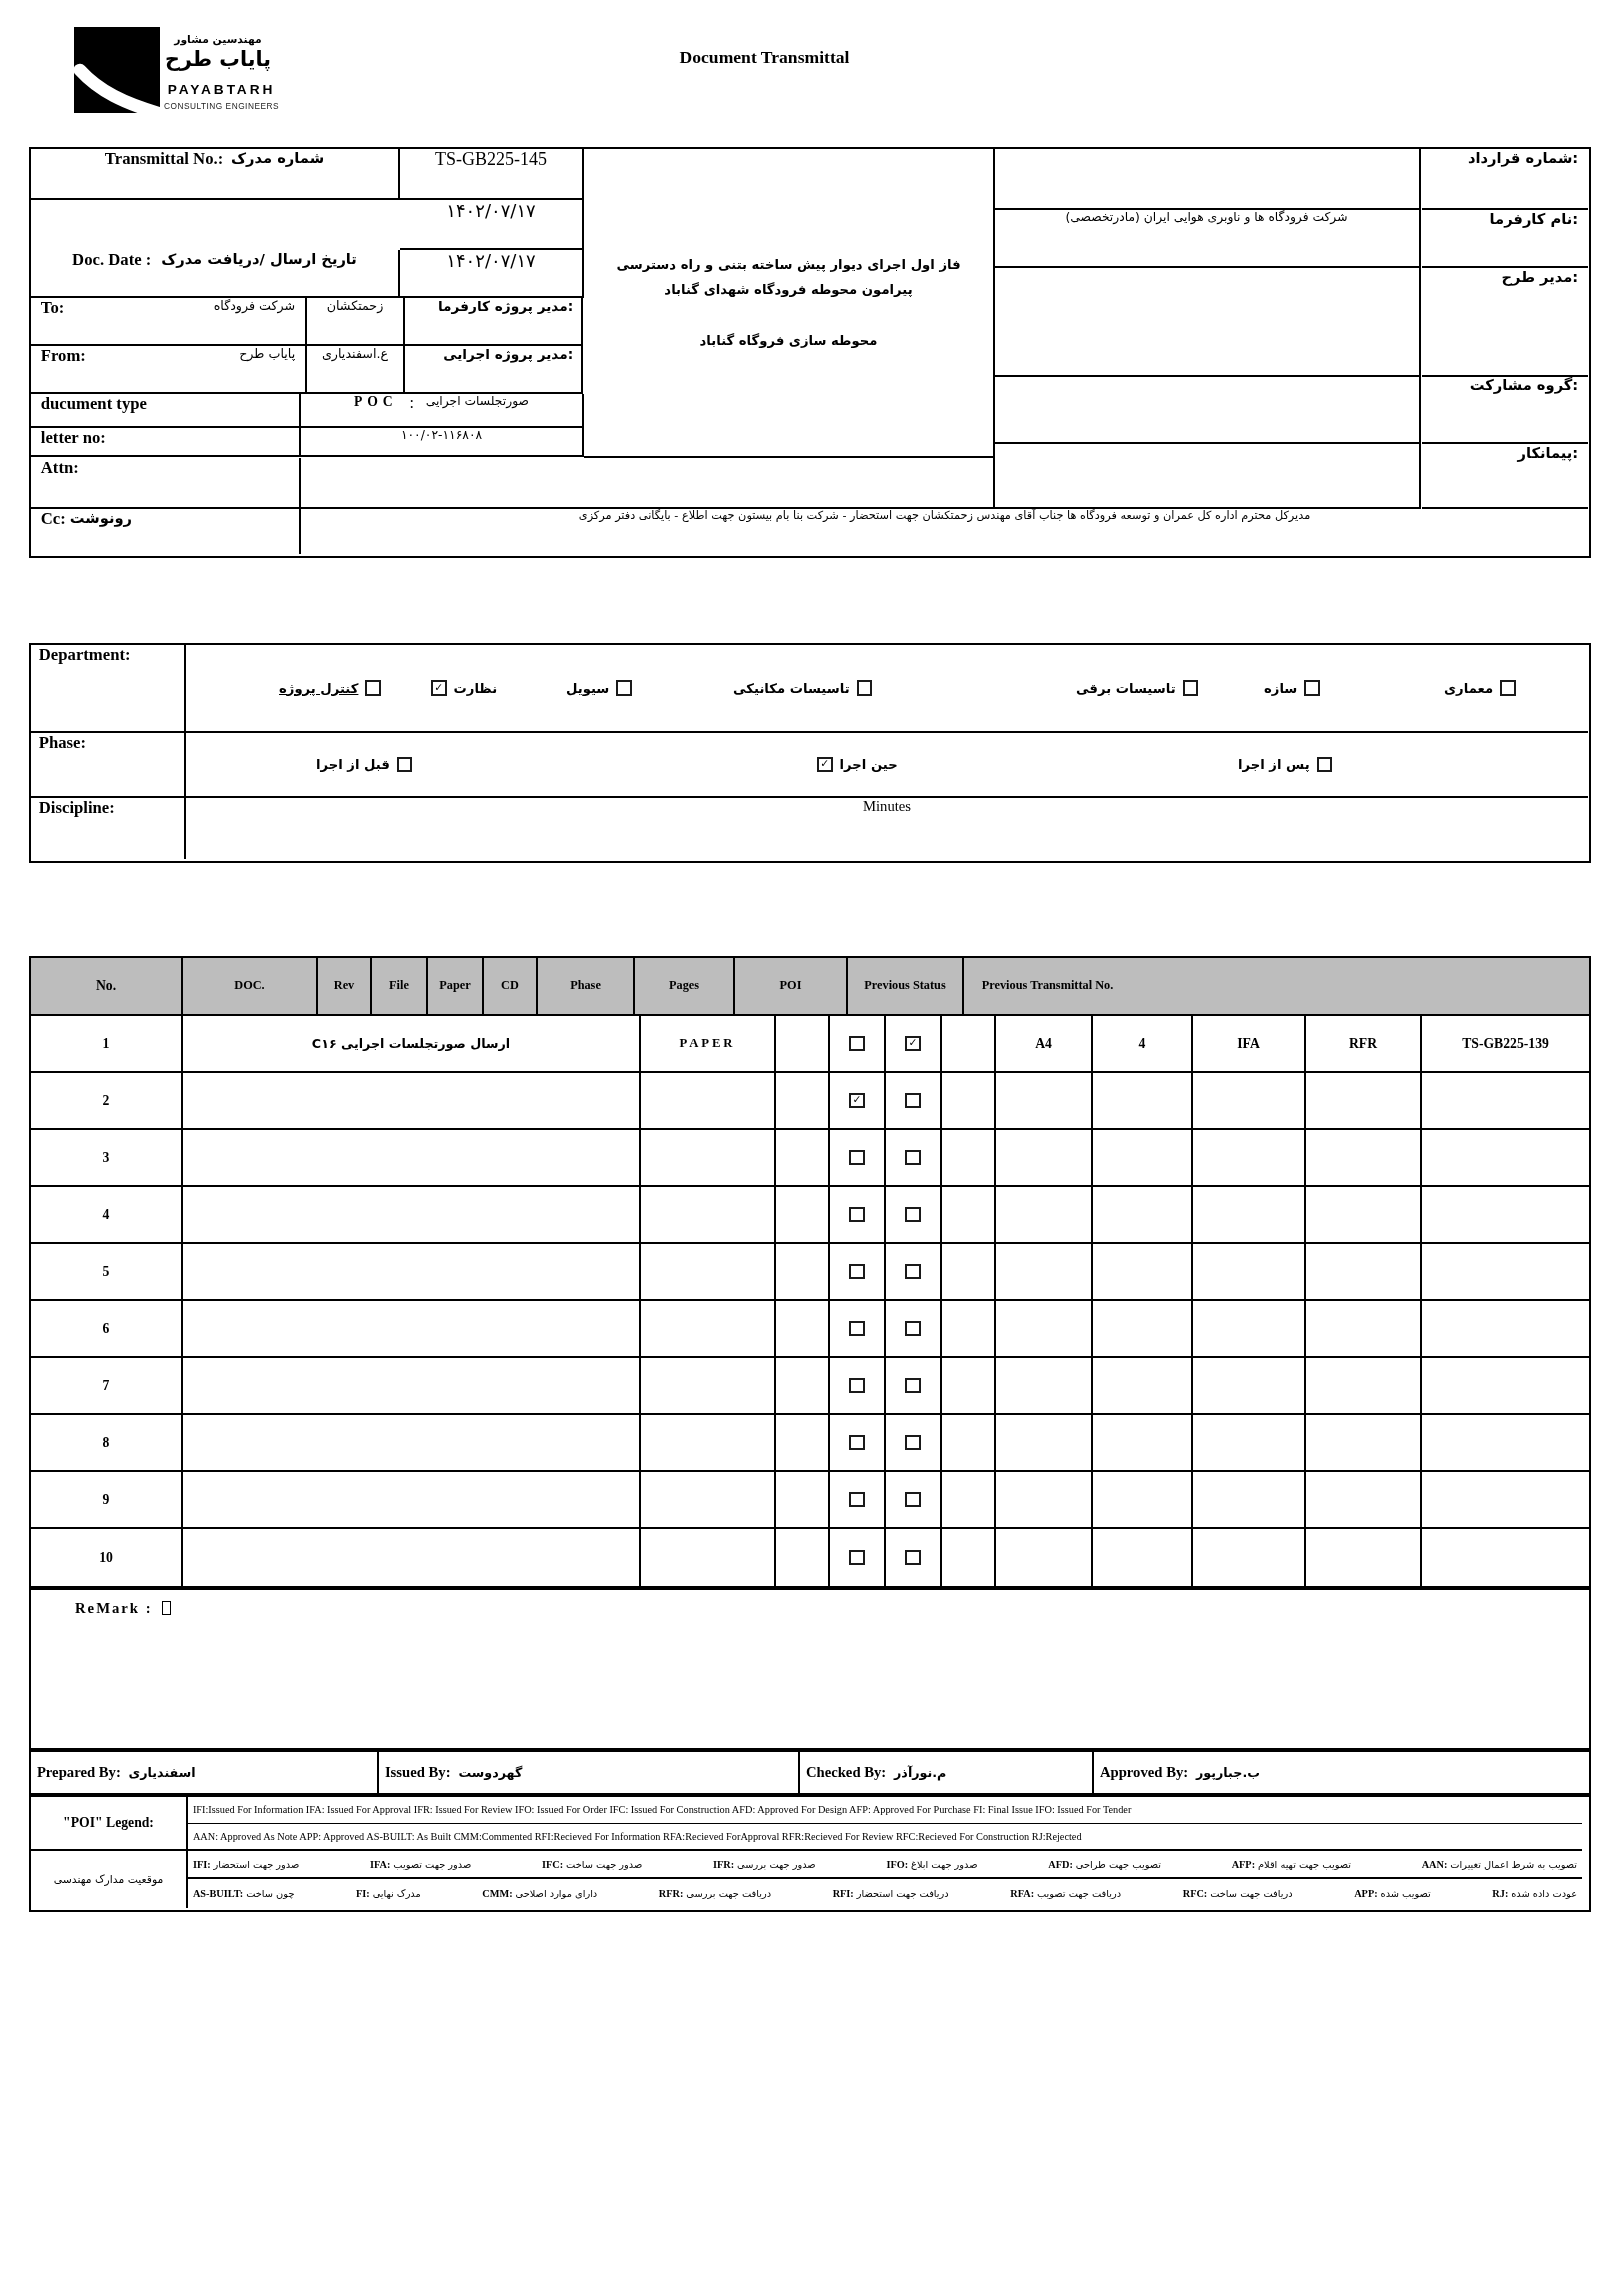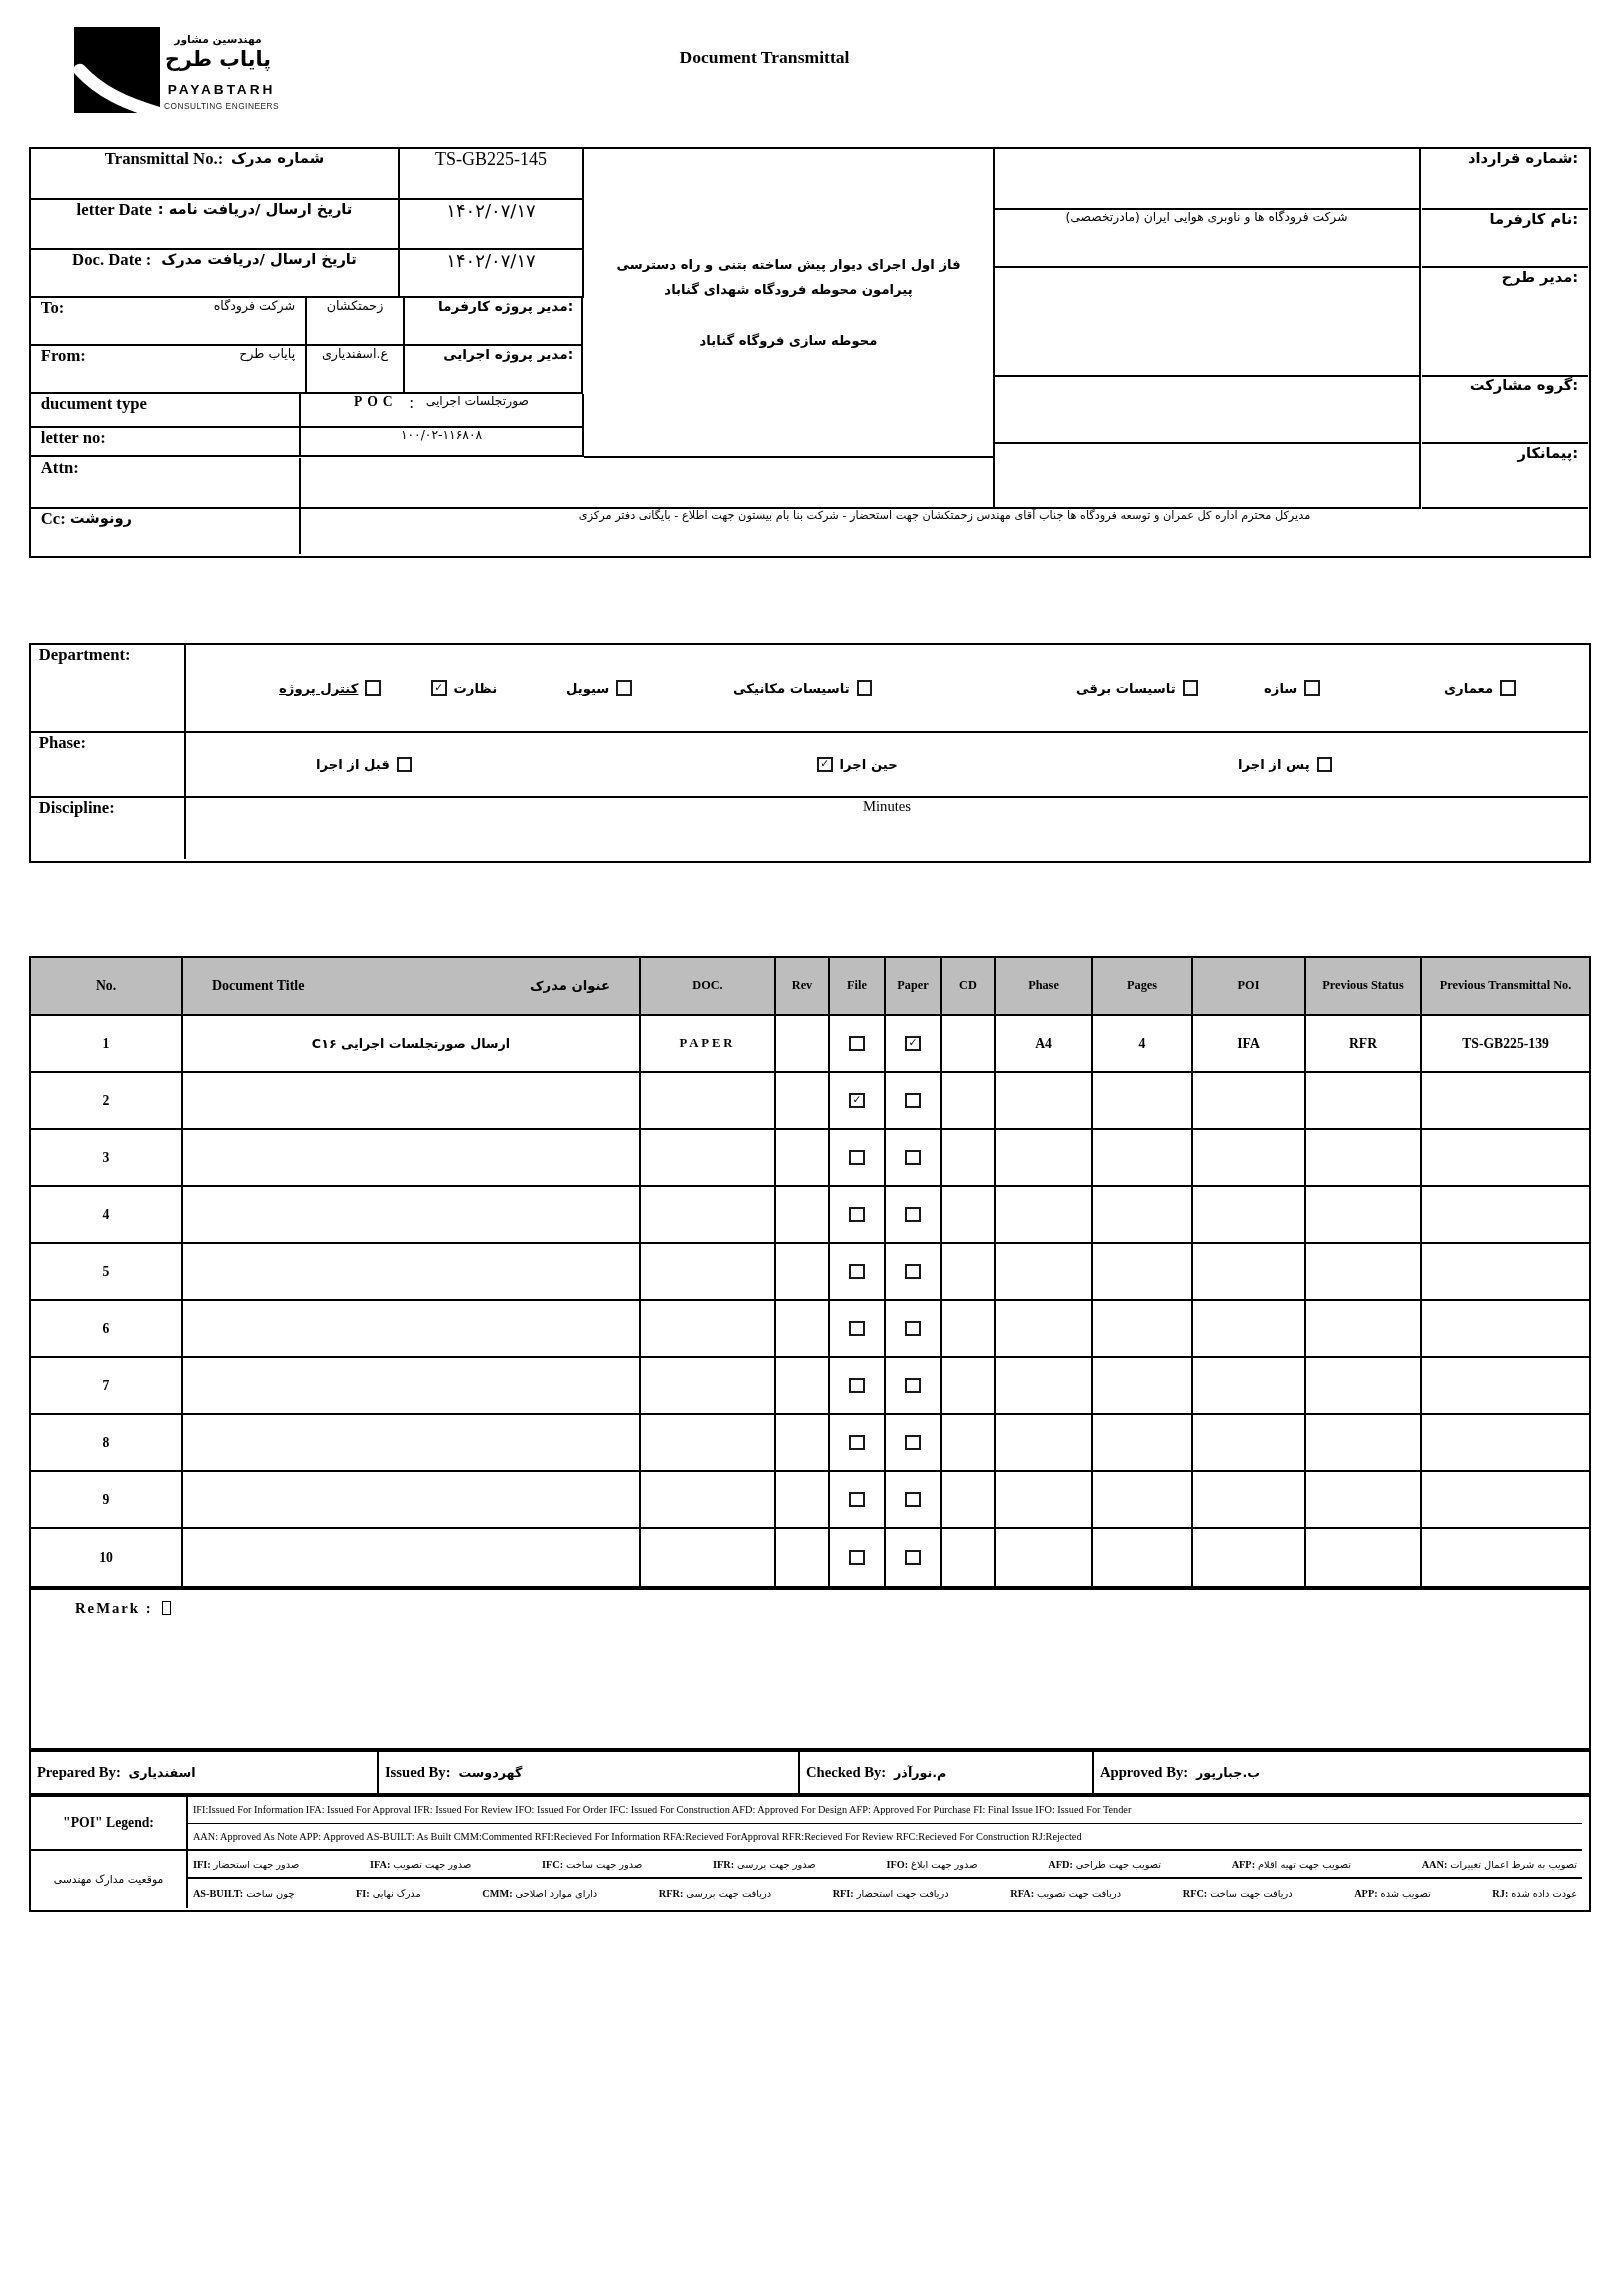--- a/index.html
+++ b/index.html
@@ -90,24 +90,20 @@
 <div class="abs doc-title">Document Transmittal</div>
 
 <div class="tbl" id="info">
 
   <div class="c ctr" style="left:0;top:0;width:369px;height:51px;gap:7.8px">
     <span class="lab-en">Transmittal No.:</span>
     <span class="lab-fa fa">شماره مدرک</span>
   </div>
   <div class="c ctr val" style="left:369px;top:0;width:184px;height:51px">TS-GB225-145</div>
 
-  <div class="c ctr" style="left:0;top:51px;width:369px;height:50px;gap:5.9px">
-    <span class="lab-en">letter Date</span>
-    <span class="lab-fa fa">: تاریخ ارسال /دریافت نامه</span>
-  </div>
   <div class="c ctr val fa" style="left:369px;top:51px;width:184px;height:50px">۱۴۰۲/۰۷/۱۷</div>
 
   <div class="c ctr" style="left:0;top:101px;width:369px;height:48px;gap:9.8px">
     <span class="lab-en">Doc. Date :</span>
     <span class="lab-fa fa">تاریخ ارسال /دریافت مدرک</span>
   </div>
   <div class="c ctr val fa" style="left:369px;top:101px;width:184px;height:48px">۱۴۰۲/۰۷/۱۷</div>
 
   <div class="c sb" style="left:0;top:149px;width:276px;height:48px;padding:0 9.8px">
     <span class="lab-en">To:</span>
@@ -220,24 +216,20 @@
     </div>
   <div class="c nb" style="left:0;top:153px;width:155px;height:61px;padding-left:7.8px">
     <span class="lab-en">Discipline:</span>
   </div>
   <div class="c nb nr ctr" style="left:155px;top:153px;width:1402px;height:61px;font-size:14.7px">Minutes</div>
 </div>
 
 <div class="tbl" id="dtab">
   <div class="hrow">
     <div class="hc" style="width:152px;font-size:13.7px">No.</div>
-    <div class="hc" style="width:458px;justify-content:space-between;padding:0 29px">
-      <span style="font-size:14px">Document Title</span>
-      <span class="fa" style="font-size:13.2px">عنوان مدرک</span>
-    </div>
     <div class="hc" style="width:135px">DOC.</div>
     <div class="hc" style="width:54px">Rev</div>
     <div class="hc" style="width:56px">File</div>
     <div class="hc" style="width:56px">Paper</div>
     <div class="hc" style="width:54px">CD</div>
     <div class="hc" style="width:97px">Phase</div>
     <div class="hc" style="width:100px">Pages</div>
     <div class="hc" style="width:113px">POI</div>
     <div class="hc" style="width:116px">Previous Status</div>
     <div class="hc" style="width:167px">Previous Transmittal No.</div>

